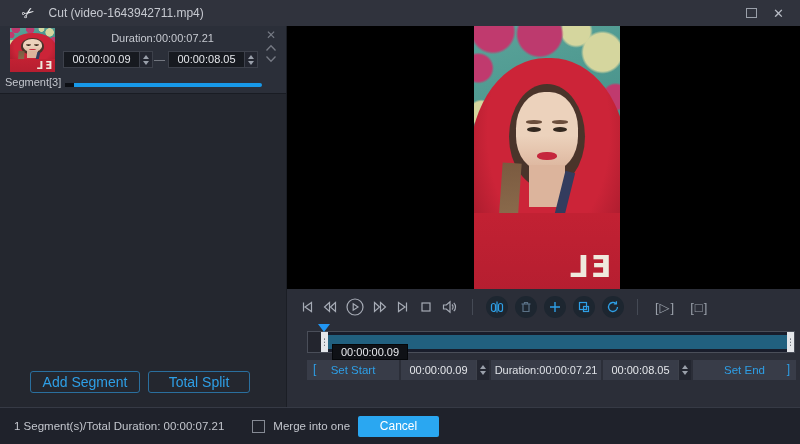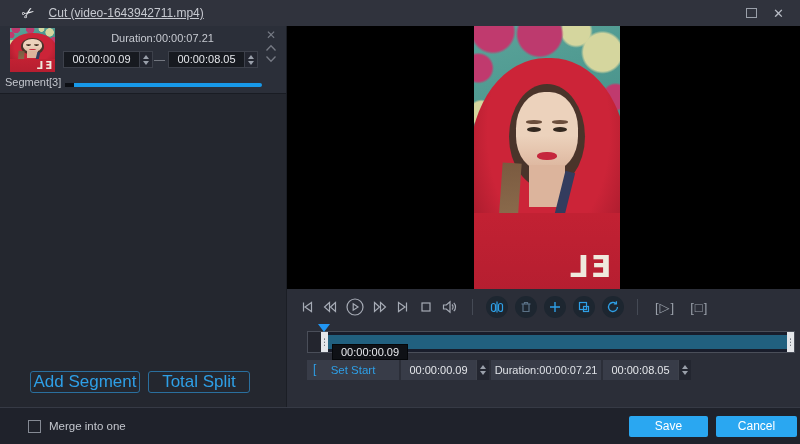--- a/index.html
+++ b/index.html
@@ -3,21 +3,21 @@
 <meta charset="utf-8">
 <style>
   * { margin:0; padding:0; box-sizing:border-box; }
   html,body { width:800px; height:444px; }
   body { font-family:"Liberation Sans", sans-serif; background:#2b2e38; overflow:hidden; }
   #app { position:relative; width:800px; height:444px; background:#2b2e38; color:#c9ccd3; }
 
   
   .titlebar { position:absolute; top:0; left:0; width:800px; height:26px; background:#30333d; display:flex; align-items:center; }
   .scissors { margin-left:22px; font-size:15px; color:#eceef2; transform:rotate(-35deg); display:inline-block; }
-  .title { margin-left:14px; font-size:12px; color:#c6c9d0;text-decoration:underline; }
+  .title { margin-left:14px; font-size:12px; color:#c6c9d0; }
   .winbtns { margin-left:auto; display:flex; align-items:center; gap:16px; margin-right:16px; }
   .maxbtn { width:11px; height:10px; border:1px solid #9aa0aa; }
   .closebtn { color:#b9bdc6; font-size:13px; line-height:1; }
 
   
   .left-panel { position:absolute; top:26px; left:0; width:287px; height:381px; background:#24272f; border-right:1px solid #1b1e25; }
   .seg-row { position:absolute; top:0; left:0; right:0; height:68px; background:#2b2f39; border-bottom:1px solid #191c23; }
   .thumb { position:absolute; left:10px; top:2px; width:45px; height:44px; background:#000; overflow:hidden; }
   .seg-duration { position:absolute; left:63px; top:6px; width:199px; text-align:center; font-size:11px; color:#c6c9d0; }
   .tin { position:absolute; width:90px; height:17px; background:#171a20; border:1px solid #3d414b; display:flex; align-items:stretch; }
@@ -27,21 +27,21 @@
   .arr-dn { width:0; height:0; border:3px solid transparent; border-top:4px solid #9aa0aa; }
   .tin1 { left:63px; top:25px; }
   .dash { position:absolute; left:154px; top:27px; color:#8a8e98; font-size:11px; }
   .tin2 { left:168px; top:25px; }
   .seg-label { position:absolute; left:5px; top:50px; font-size:11px; color:#c2c5cc; }
   .seg-progress { position:absolute; left:65px; top:57px; width:197px; height:4px; background:#1799e9; border-radius:2px; }
   .seg-progress::before { content:""; position:absolute; left:0; top:0; width:9px; height:4px; background:#0d0f14; }
   .seg-ctrls { position:absolute; right:9px; top:3px; display:flex; flex-direction:column; align-items:center; gap:3px; }
   .seg-x { font-size:12px; color:#767a84; line-height:1; }
   .chev { display:block; }
-  .panel-btn { position:absolute; height:22px; border:1px solid #2a6f9e; border-radius:3px; color:#2e9fe6; font-size:17px; text-align:center; line-height:20px; background:transparent; }
+  .panel-btn { position:absolute; height:22px; border:1px solid #2a6f9e; border-radius:3px; color:#2e9fe6; font-size:14px; text-align:center; line-height:20px; background:transparent; }
   .btn-add { left:30px; top:345px; width:110px; }
   .btn-fast { left:148px; top:345px; width:102px; }
 
   
   .preview { position:absolute; left:287px; top:26px; width:513px; height:263px; background:#000; }
   .video { position:absolute; left:187px; top:0; width:146px; height:263px; overflow:hidden; }
 
   
   .video-art { position:absolute; inset:0;
     background:
@@ -305,25 +305,29 @@
       <div class="tbox tb3">
         <span class="dur-label">Duration:00:00:07.21</span>
       </div>
       <div class="tbox tb4">
         <span class="t">00:00:08.05</span>
         <span class="spin">
             <span class="arr-up"></span>
             <span class="arr-dn"></span>
           </span>
       </div>
+      <div class="tbox tb5">
+        <span class="blue-label">Set End</span>
+        <span class="br br-close">]</span>
+      </div>
     </div>
   </div>
 
   <div class="footer">
+    <span class="summary">1 Segment(s)/Total Duration: 00:00:07.21</span>
     <div class="merge">
       <span class="cb"></span>
       <span class="merge-label">Merge into one</span>
     </div>
-    <div class="fbtn save">Save</div>
     <div class="fbtn cancel">Cancel</div>
   </div>
 
 </div>
 
 </body></html>

